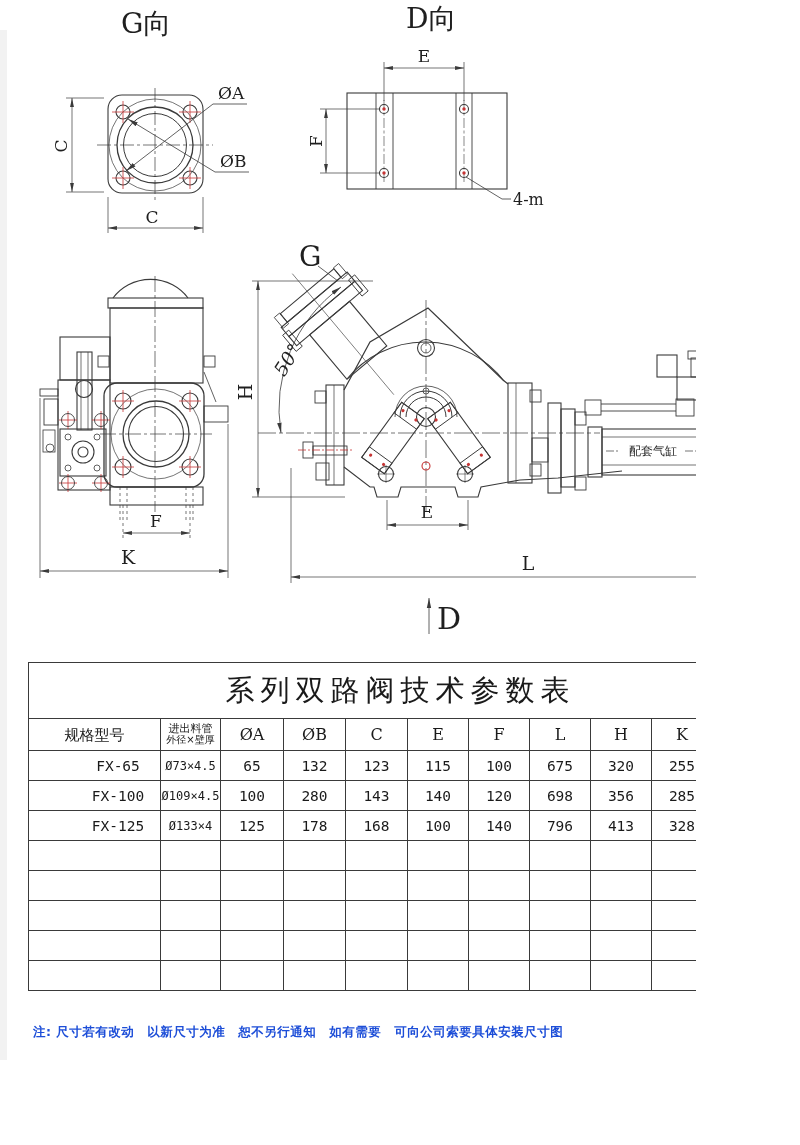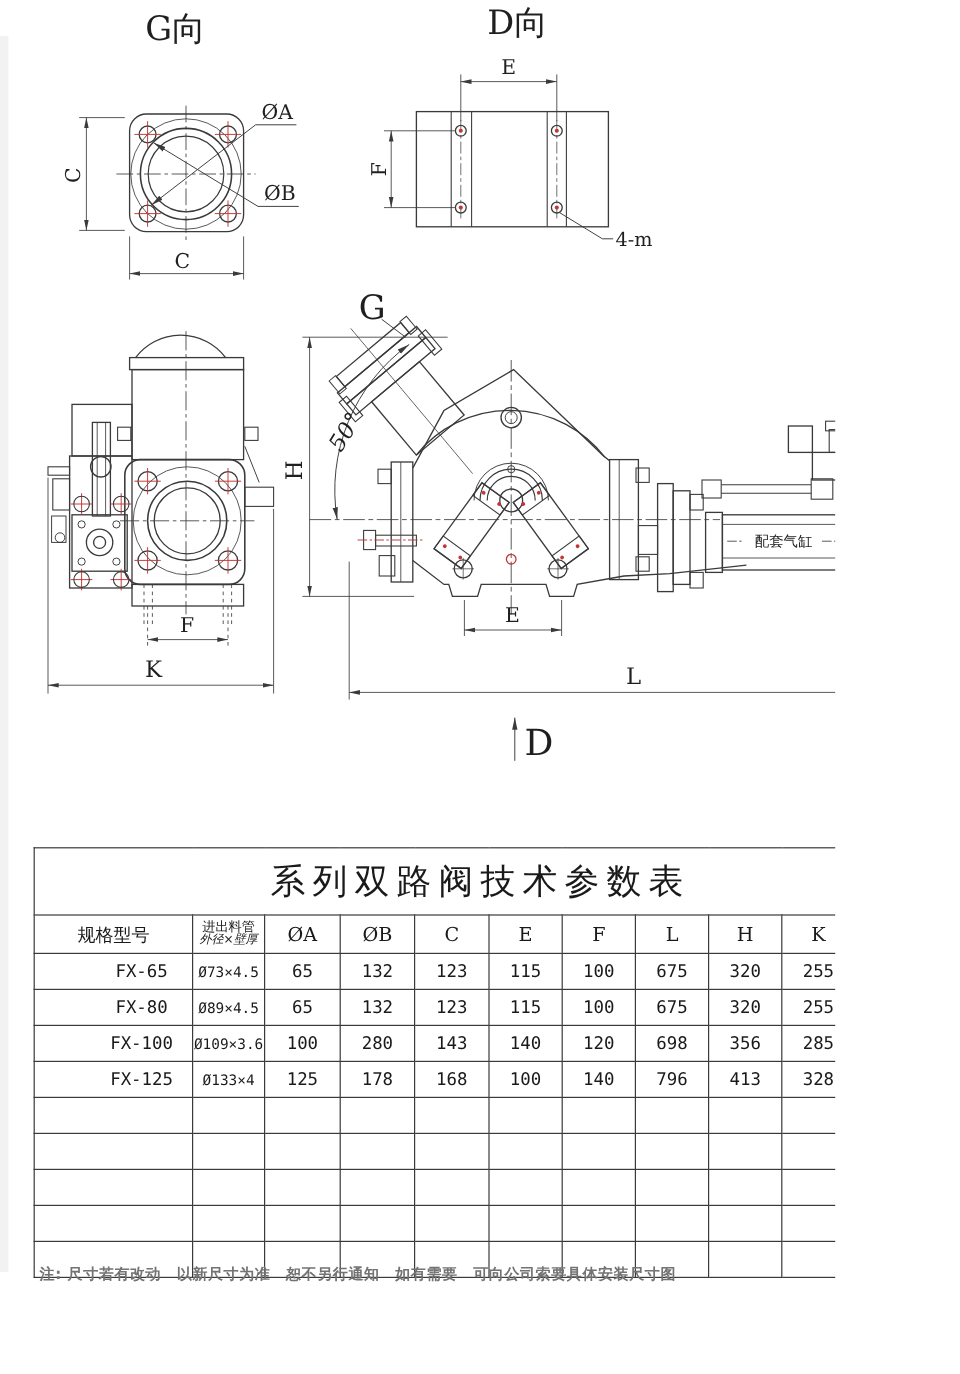--- a/index.html
+++ b/index.html
@@ -10,36 +10,36 @@
   .dimtxt{font-family:"DejaVu Serif",serif;font-size:17px;}
   .dimtxt-lg{font-family:"DejaVu Serif",serif;font-size:19px;}
   .viewtitle{font-family:"DejaVu Serif",serif;font-size:28px;}
   .biglabel{font-family:"DejaVu Serif",serif;font-size:30px;}
   .angletxt{font-family:"DejaVu Serif",serif;font-size:19px;font-style:italic;}
   .cyl-label{font-family:"DejaVu Sans",sans-serif;font-size:12px;}
   .small-label{font-family:"DejaVu Serif",serif;font-size:16px;}
 
   
   .spec-table{position:absolute;left:28px;top:662px;width:744px;border-collapse:collapse;
-              table-layout:fixed;background:#fff;margin-top:44px;}
+              table-layout:fixed;background:#fff;}
   .spec-table td,.spec-table th{border:1px solid #3a3a3a;padding:0;text-align:center;
               vertical-align:middle;font-weight:normal;overflow:hidden;white-space:nowrap;}
   .t-title{height:55px;font-size:29px;letter-spacing:6px;font-family:"DejaVu Sans",sans-serif;}
   .t-head{height:32px;font-size:16px;font-family:"DejaVu Serif",serif;}
   .t-head .cjk{font-family:"DejaVu Sans",sans-serif;font-size:15px;}
   .t-head .two-line{line-height:1.05;font-family:"DejaVu Sans",sans-serif;}
   .t-head .two-line .l1{font-size:11px;display:block;}
-  .t-head .two-line .l2{font-size:10px;display:block;font-style:italic;}
+  .t-head .two-line .l2{font-size:10px;display:block;}
   .t-row{height:30px;font-size:14.5px;font-family:"DejaVu Sans Mono","DejaVu Sans",monospace;}
   .t-row .model{font-size:14.5px;padding-left:47px;}
   .t-row .pipe{font-size:12px;}
   .t-empty{height:30px;}
 
-  .note{position:absolute;left:33px;top:1054px;font-size:12.5px;font-weight:700;
-        color:#737373;font-family:"DejaVu Sans",sans-serif;letter-spacing:.5px;}
+  .note{position:absolute;left:33px;top:1024px;font-size:12.5px;font-weight:700;
+        color:#1d4ed8;font-family:"DejaVu Sans",sans-serif;letter-spacing:.5px;}
 </style>
 </head>
 <body>
 
 <div class="page">
   <div class="scan-edge"></div>
 
   
   <svg width="800" height="660" viewBox="0 0 800 660">
     <defs>
@@ -419,35 +419,22 @@
       <td>132</td>
       <td>123</td>
       <td>115</td>
       <td>100</td>
       <td>675</td>
       <td>320</td>
       <td>255</td>
       <td>8</td>
     </tr>
     <tr class="t-row">
-      <td class="model">FX-80</td>
-      <td class="pipe">Ø89×4.5</td>
-      <td>65</td>
-      <td>132</td>
-      <td>123</td>
-      <td>115</td>
-      <td>100</td>
-      <td>675</td>
-      <td>320</td>
-      <td>255</td>
-      <td>8</td>
-    </tr>
-    <tr class="t-row">
       <td class="model">FX-100</td>
-      <td class="pipe">Ø109×3.6</td>
+      <td class="pipe">Ø109×4.5</td>
       <td>100</td>
       <td>280</td>
       <td>143</td>
       <td>140</td>
       <td>120</td>
       <td>698</td>
       <td>356</td>
       <td>285</td>
       <td>10</td>
     </tr>

